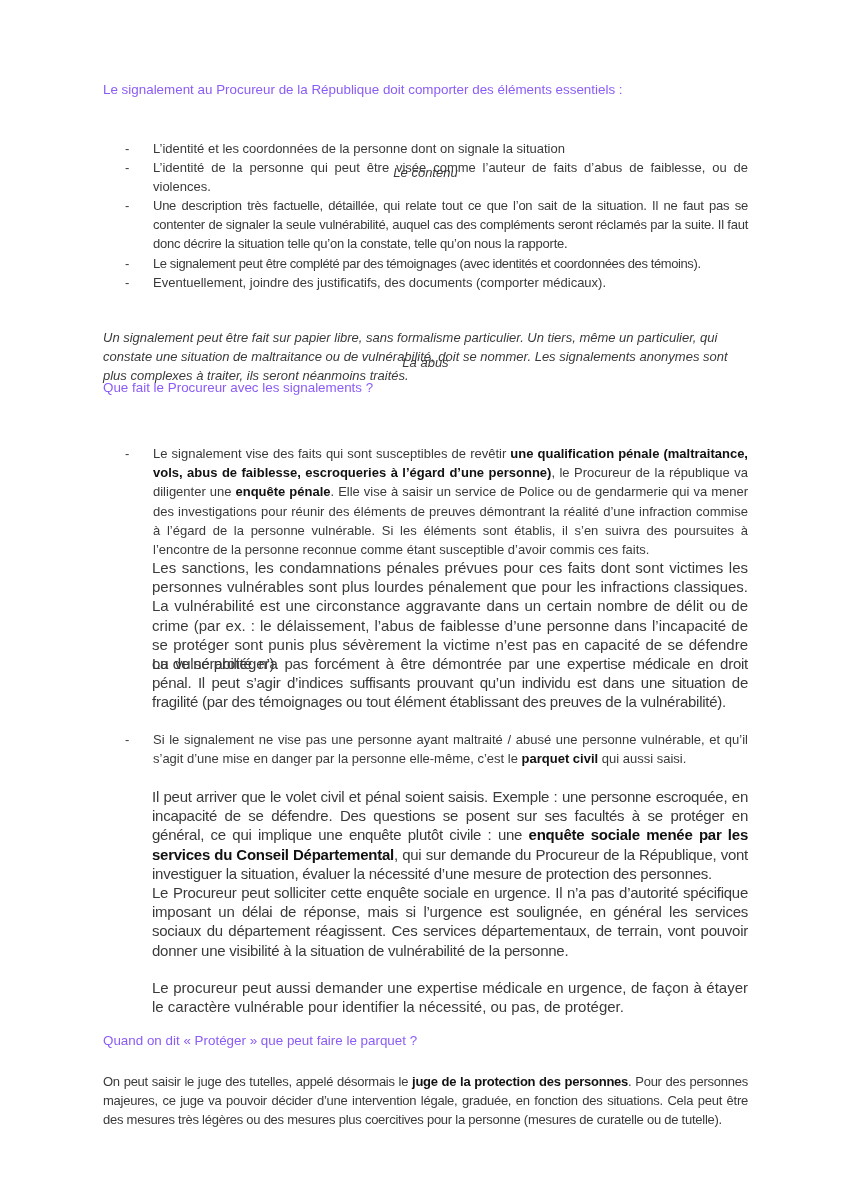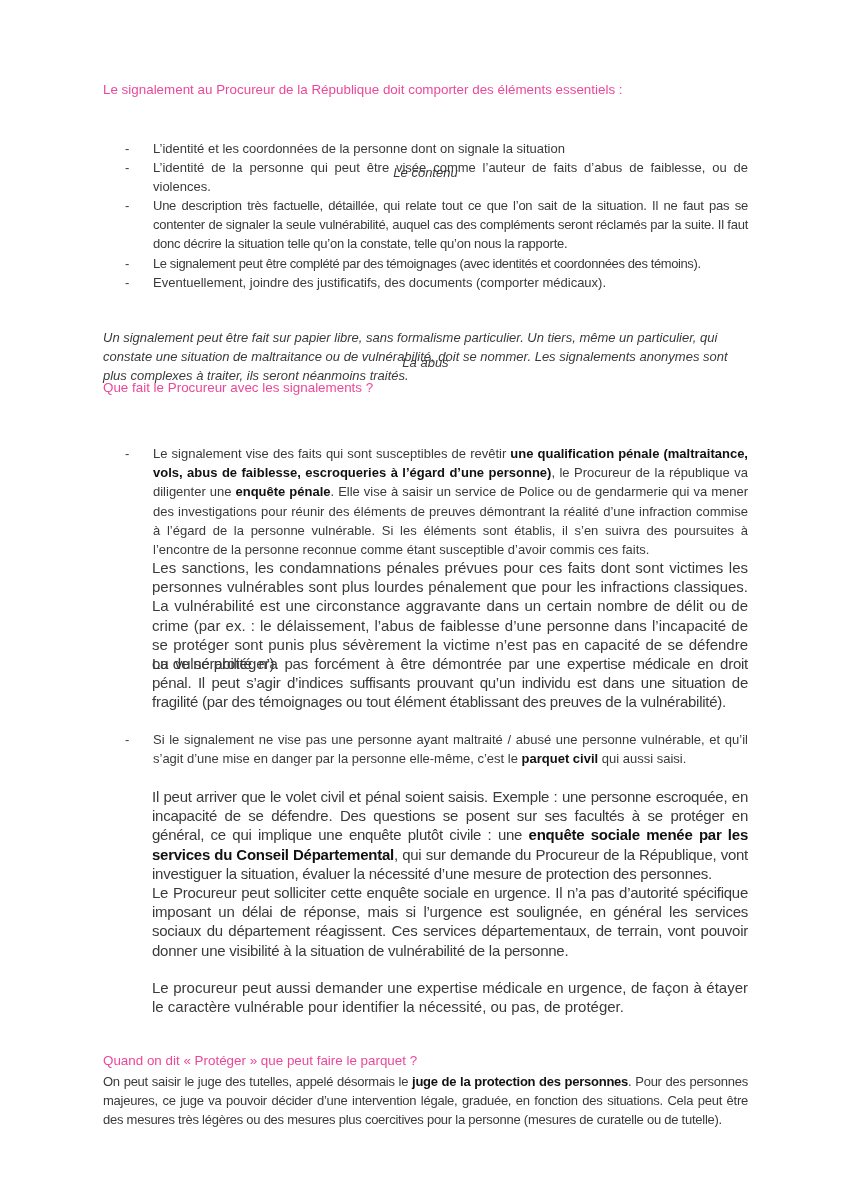--- a/index.html
+++ b/index.html
@@ -1,19 +1,19 @@
 <!DOCTYPE html>
 <html><head>
 <meta charset="utf-8">
 <style>
   html, body { margin: 0; padding: 0; background: #ffffff; }
   body { width: 848px; height: 1200px; position: relative; overflow: hidden;
          font-family: "Liberation Sans", sans-serif; color: #3a3a3a; }
   .page { position: absolute; left: 103px; top: 0; width: 645px; }
-  .heading { position: absolute; left: 0; font-size: 13.4px; color: #ec4899; white-space: nowrap; }
+  .heading { position: absolute; left: 0; font-size: 13.4px; color: #8b5cf6; white-space: nowrap; }
   .subhead { position: absolute; left: 0; width: 645px; text-align: center; font-style: italic; font-size: 13px; margin-top: 44px; }
   .para { position: absolute; left: 0; width: 645px; font-size: 13px; line-height: 19.2px; text-align: justify; }
   .bullet { position: absolute; left: 22px; width: 623px; font-size: 13px; line-height: 19.2px; text-align: justify; }
   .bullet .dash { position: absolute; left: 0; top: 0; }
   .bullet .txt { display: block; margin-left: 28px; }
   .block { position: absolute; left: 49px; width: 596px; font-size: 15px; line-height: 19.2px; text-align: justify; }
   b { color: #111; font-weight: bold; }
   .dense { letter-spacing: -0.25px; }
   .dense2 { letter-spacing: -0.4px; }
 </style>
@@ -64,17 +64,17 @@
     <span class="dash">-</span>
     <span class="txt"><span>Si le signalement ne vise pas une personne ayant maltraité / abusé une personne vulnérable, et qu’il s’agit d’une mise en danger par la personne elle-même, c’est le </span><b>parquet civil</b><span> qui aussi saisi.</span></span>
   </div>
 
   <div class="block dense" style="top:787px;"><span>Il peut arriver que le volet civil et pénal soient saisis. Exemple : une personne escroquée, en incapacité de se défendre. Des questions se posent sur ses facultés à se protéger en général, ce qui implique une enquête plutôt civile : une </span><b>enquête sociale menée par les services du Conseil Départemental</b><span>, qui sur demande du Procureur de la République, vont investiguer la situation, évaluer la nécessité d’une mesure de protection des personnes.</span></div>
 
   <div class="block dense" style="top:883px;">Le Procureur peut solliciter cette enquête sociale en urgence. Il n’a pas d’autorité spécifique imposant un délai de réponse, mais si l’urgence est soulignée, en général les services sociaux du département réagissent. Ces services départementaux, de terrain, vont pouvoir donner une visibilité à la situation de vulnérabilité de la personne.</div>
 
   <div class="block" style="top:978px;">Le procureur peut aussi demander une expertise médicale en urgence, de façon à étayer le caractère vulnérable pour identifier la nécessité, ou pas, de protéger.</div>
 
-  <div class="heading" style="top:1033px;margin-top:20px;">Quand on dit « Protéger » que peut faire le parquet ?</div>
+  <div class="heading" style="top:1033px;">Quand on dit « Protéger » que peut faire le parquet ?</div>
 
   <div class="para dense" style="top:1072px;"><span>On peut saisir le juge des tutelles, appelé désormais le </span><b>juge de la protection des personnes</b><span>. Pour des personnes majeures, ce juge va pouvoir décider d’une intervention légale, graduée, en fonction des situations. Cela peut être des mesures très légères ou des mesures plus coercitives pour la personne (mesures de curatelle ou de tutelle).</span></div>
 
 </div>
 
 </body></html>

